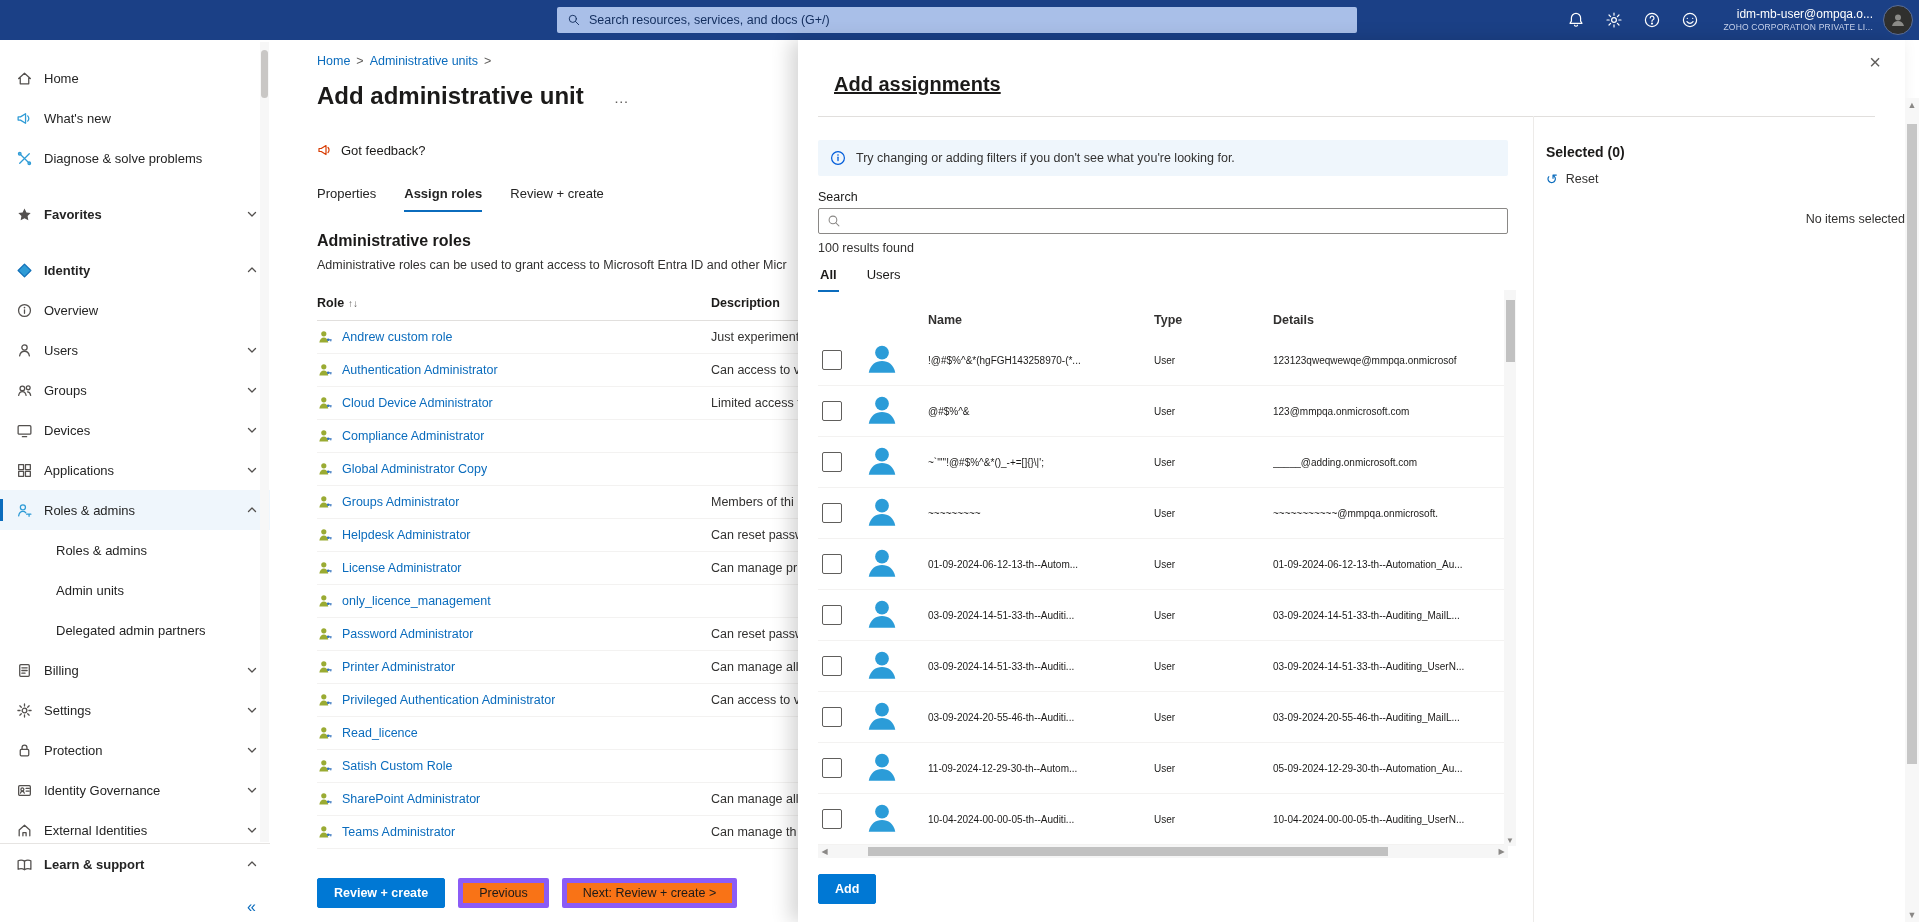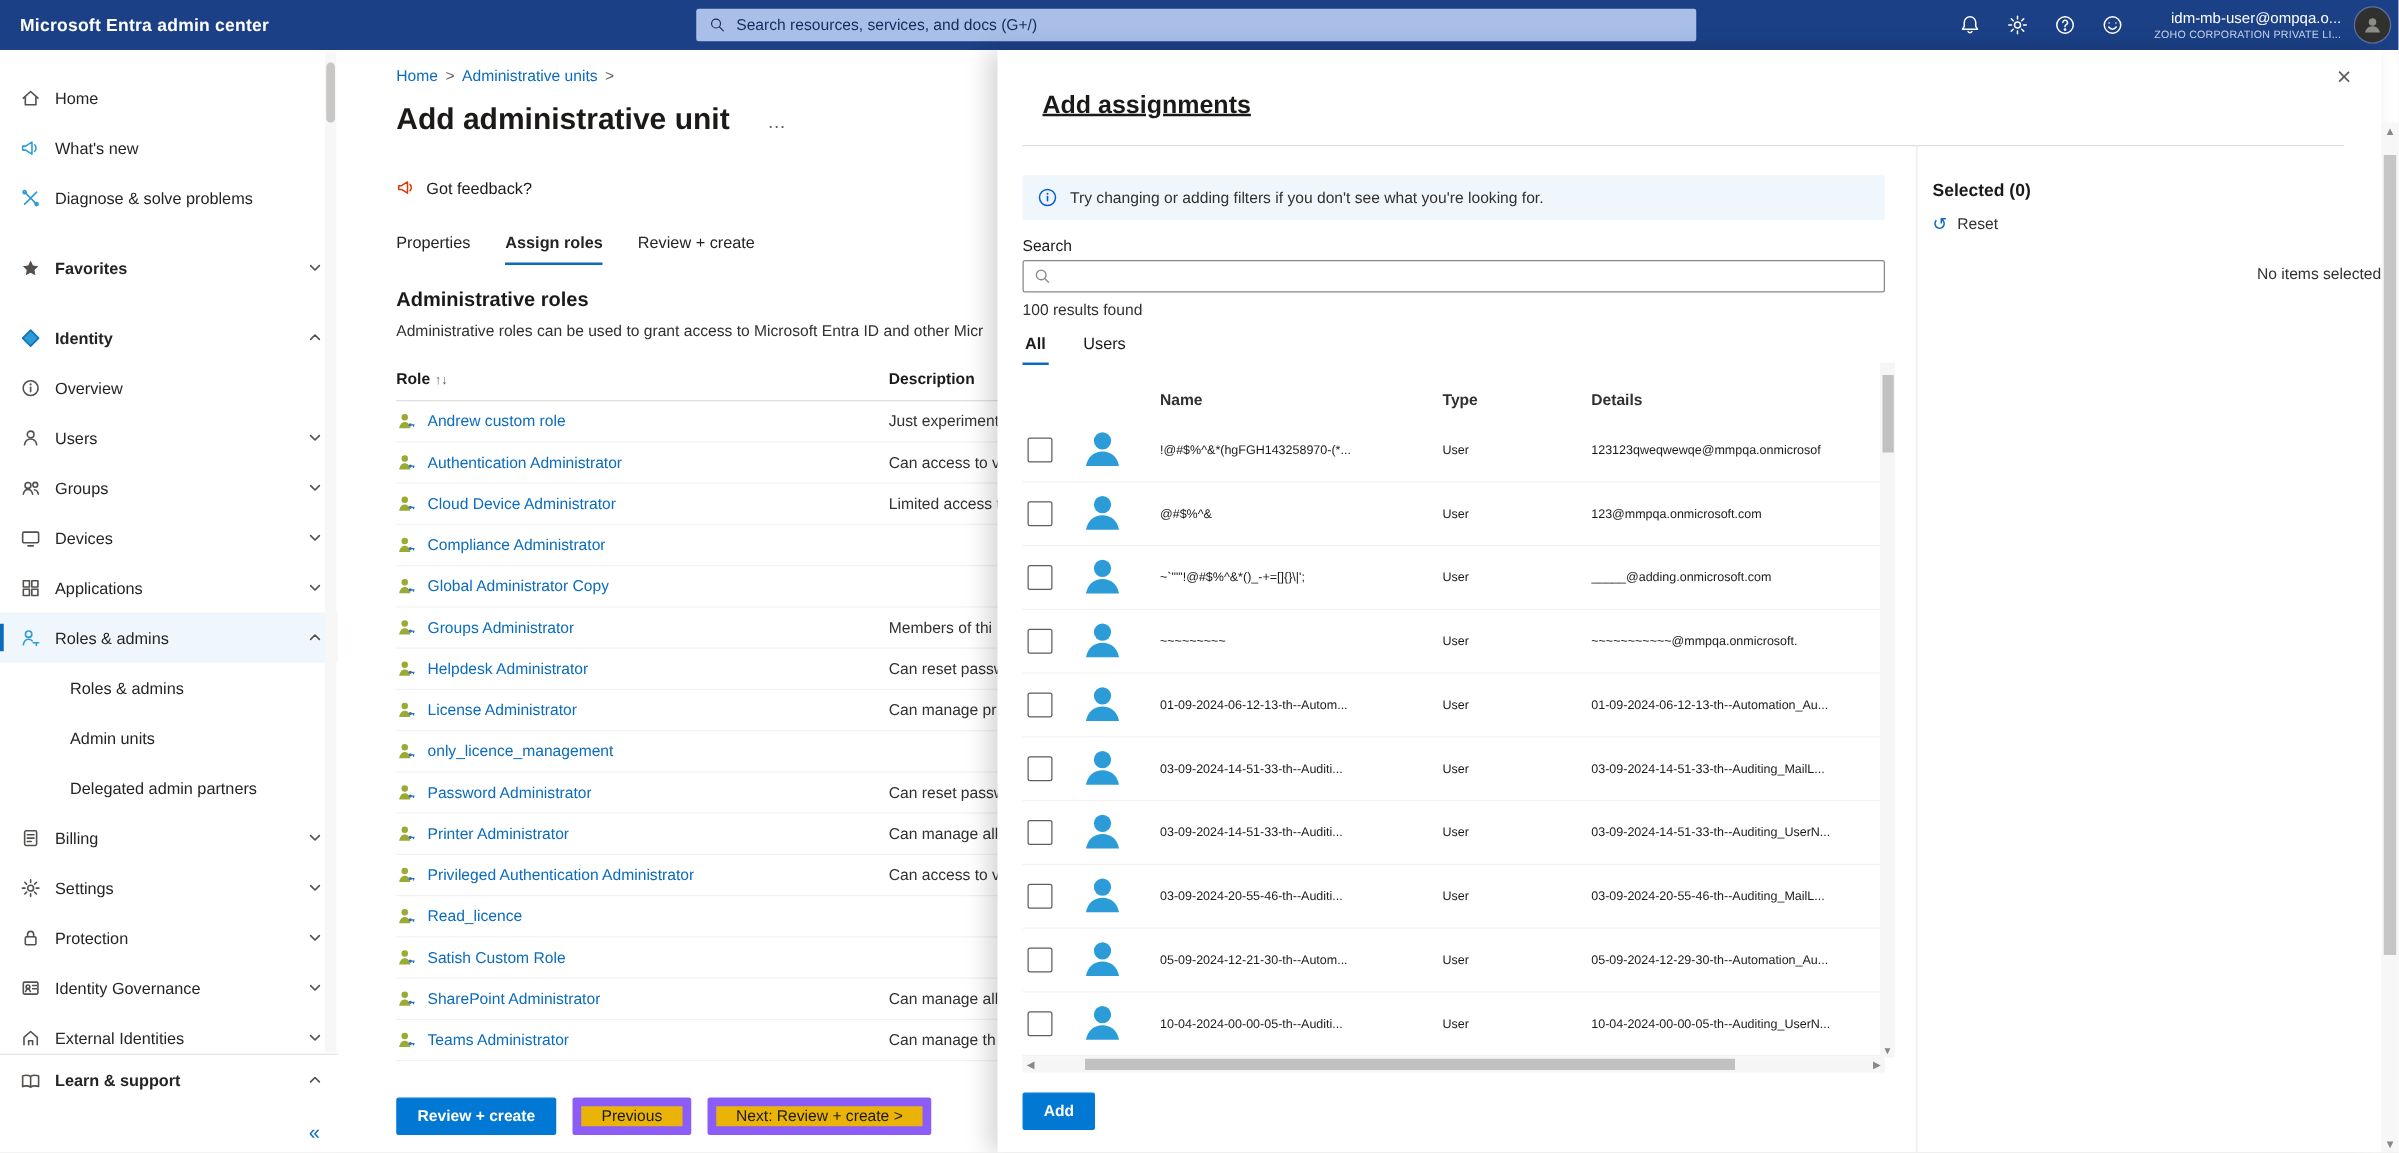--- a/index.html
+++ b/index.html
@@ -71,21 +71,21 @@
   .rt-row{height:32px;border-bottom:1px solid #f3f2f1;font-size:12.5px;}
   .role-cell{display:flex;align-items:center;gap:9px;min-width:0;}
   .role-ic{width:16px;height:16px;flex:none;}
   .role-link{color:#0b6cbd;cursor:pointer;white-space:nowrap;overflow:hidden;}
   .role-desc{color:#323130;white-space:nowrap;overflow:hidden;}
   .main-footer{position:absolute;left:0;right:0;bottom:0;height:58px;background:#fff;display:flex;
                align-items:center;gap:13px;padding-left:46px;}
   .btn{height:30px;border-radius:2px;font-size:12.5px;display:inline-flex;align-items:center;
        padding:0 16px;cursor:pointer;box-sizing:border-box;font-family:inherit;}
   .btn-primary{background:#0078d4;border:1px solid #0078d4;color:#fff;font-weight:700;}
-  .btn-outline{background:#eab308;border:7px solid #8b5cf6;color:#1b1a19;}
+  .btn-outline{background:#f97316;border:5px solid #8b5cf6;color:#1b1a19;}
 
   
   .panel{position:absolute;left:798px;top:40px;right:14px;bottom:0;background:#fff;
          box-shadow:-8px 0 18px rgba(0,0,0,.16);}
   .panel-title{position:absolute;left:20px;top:17px;font-size:20px;font-weight:700;}
   .panel-close{position:absolute;right:24px;top:12px;font-size:20px;color:#605e5c;cursor:pointer;line-height:1;}
   .panel-divider{position:absolute;left:20px;right:30px;top:76px;border-top:1px solid #e1dfdd;}
   .panel-list{position:absolute;left:20px;top:100px;width:690px;}
   .info-banner{height:36px;background:#eff6fc;border-radius:2px;display:flex;align-items:center;
                gap:10px;padding:0 12px;font-size:12.5px;color:#323130;box-sizing:border-box;}
@@ -125,21 +125,20 @@
   .page-scroll .thumb{position:absolute;left:2px;top:26px;width:10px;height:640px;background:#c6c6c6;}
   .page-scroll .arr{position:absolute;left:0;width:14px;height:14px;color:#8a8886;font-size:9px;
                     display:flex;align-items:center;justify-content:center;}
 </style>
 </head>
 <body>
 
 <div class="root">
 
   <header class="topbar">
-    <div class="tb-title">Microsoft Entra admin center</div>
     <div class="tb-search">
       <svg class="tb-ic" viewBox="0 0 18 18" style="width:14px;height:14px;">
         <circle cx="7.5" cy="7.5" r="4.6" style="stroke:#132e5e"></circle>
           <path d="M11 11l4 4" style="stroke:#132e5e"></path>
       </svg>
       <span>Search resources, services, and docs (G+/)</span>
     </div>
     <div class="tb-right">
       <div class="tb-icbtn">
         <svg class="tb-ic" viewBox="0 0 18 18">
@@ -770,21 +769,21 @@
   <div class="pgrid prow">
     <div>
               <div class="checkbox"></div>
             </div>
     <div>
       <svg class="pav" viewBox="0 0 34 34">
         <circle cx="17" cy="11" r="6.5" fill="#2b9cd8"></circle>
         <path d="M4.5 30c1.5-7.5 6.5-11 12.5-11s11 3.5 12.5 11z" fill="#2b9cd8"></path>
       </svg>
     </div>
-    <div class="pcell">05-09-2024-12-21-30-th--Autom...</div>
+    <div class="pcell">11-09-2024-12-29-30-th--Autom...</div>
     <div class="pcell">User</div>
     <div class="pcell">05-09-2024-12-29-30-th--Automation_Au...</div>
   </div>
 
   <div class="pgrid prow">
     <div>
               <div class="checkbox"></div>
             </div>
     <div>
       <svg class="pav" viewBox="0 0 34 34">

